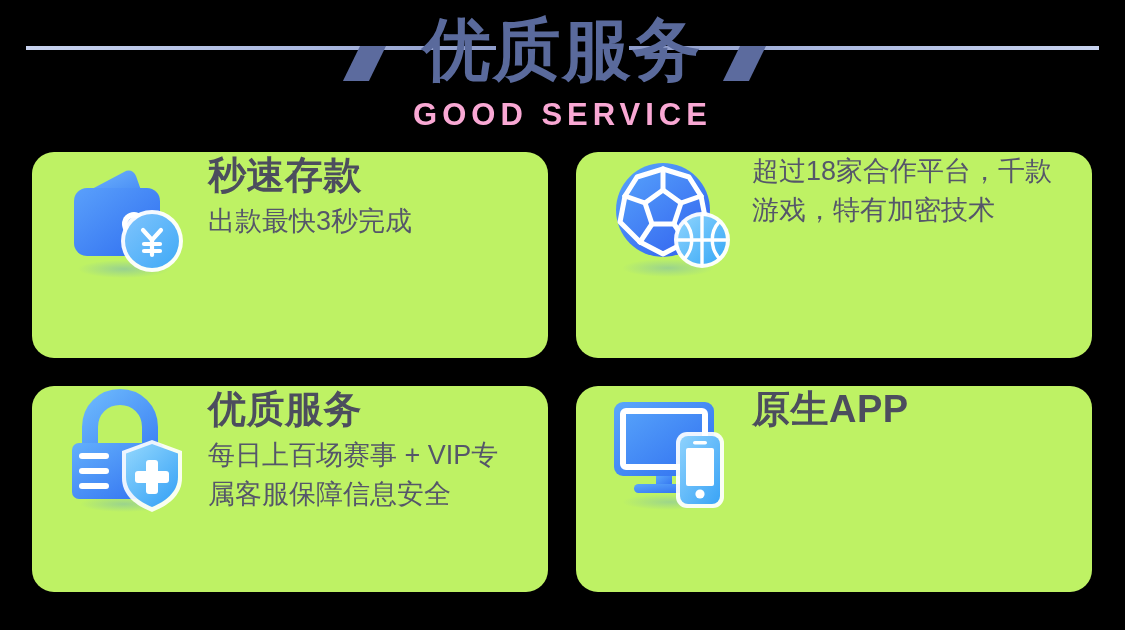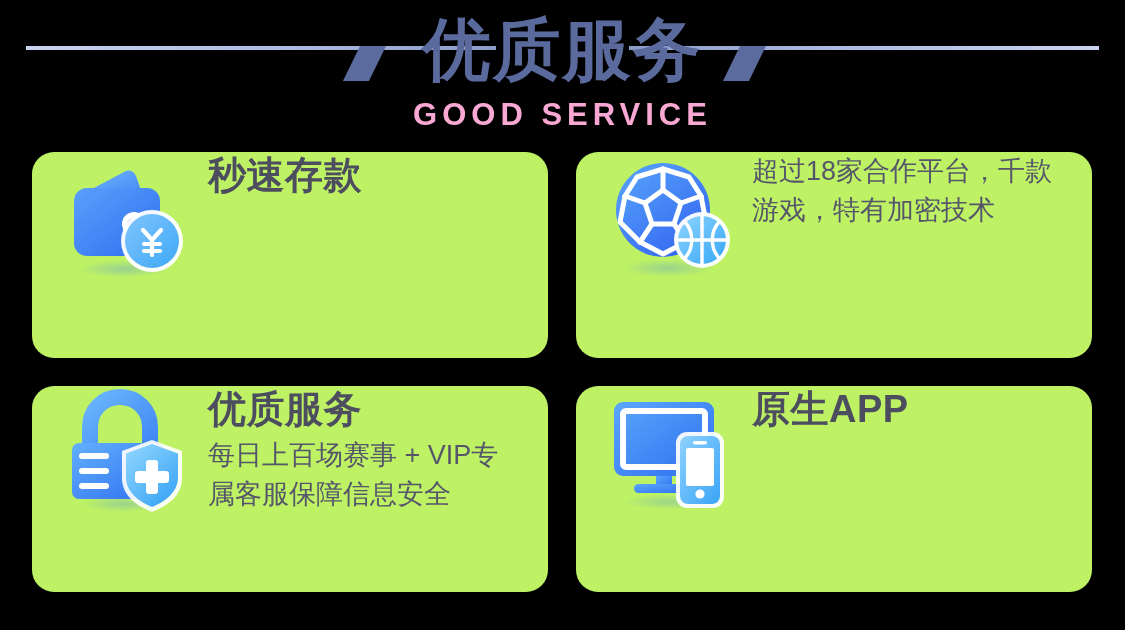--- a/index.html
+++ b/index.html
@@ -184,20 +184,21 @@
           <path d="M81 78 L90 88"></path>
           <path d="M99 78 L90 88"></path>
           <path d="M82 92 H98"></path>
           <path d="M82 99 H98"></path>
           <path d="M90 88 V103"></path>
         </g>
       </svg>
     </div>
     <div class="card-text">
       <div class="card-title">秒速存款</div>
+      <div class="card-desc">出款最快3秒完成</div>
     </div>
   </div>
 
   <div class="card">
     <div class="card-icon">
       <svg viewBox="0 0 132 132" xmlns="http://www.w3.org/2000/svg">
         <defs>
           <linearGradient id="sg1" x1="0.1" y1="0" x2="0.9" y2="1">
             <stop offset="0" stop-color="#57a3fb"></stop>
               <stop offset="1" stop-color="#3262ef"></stop>

